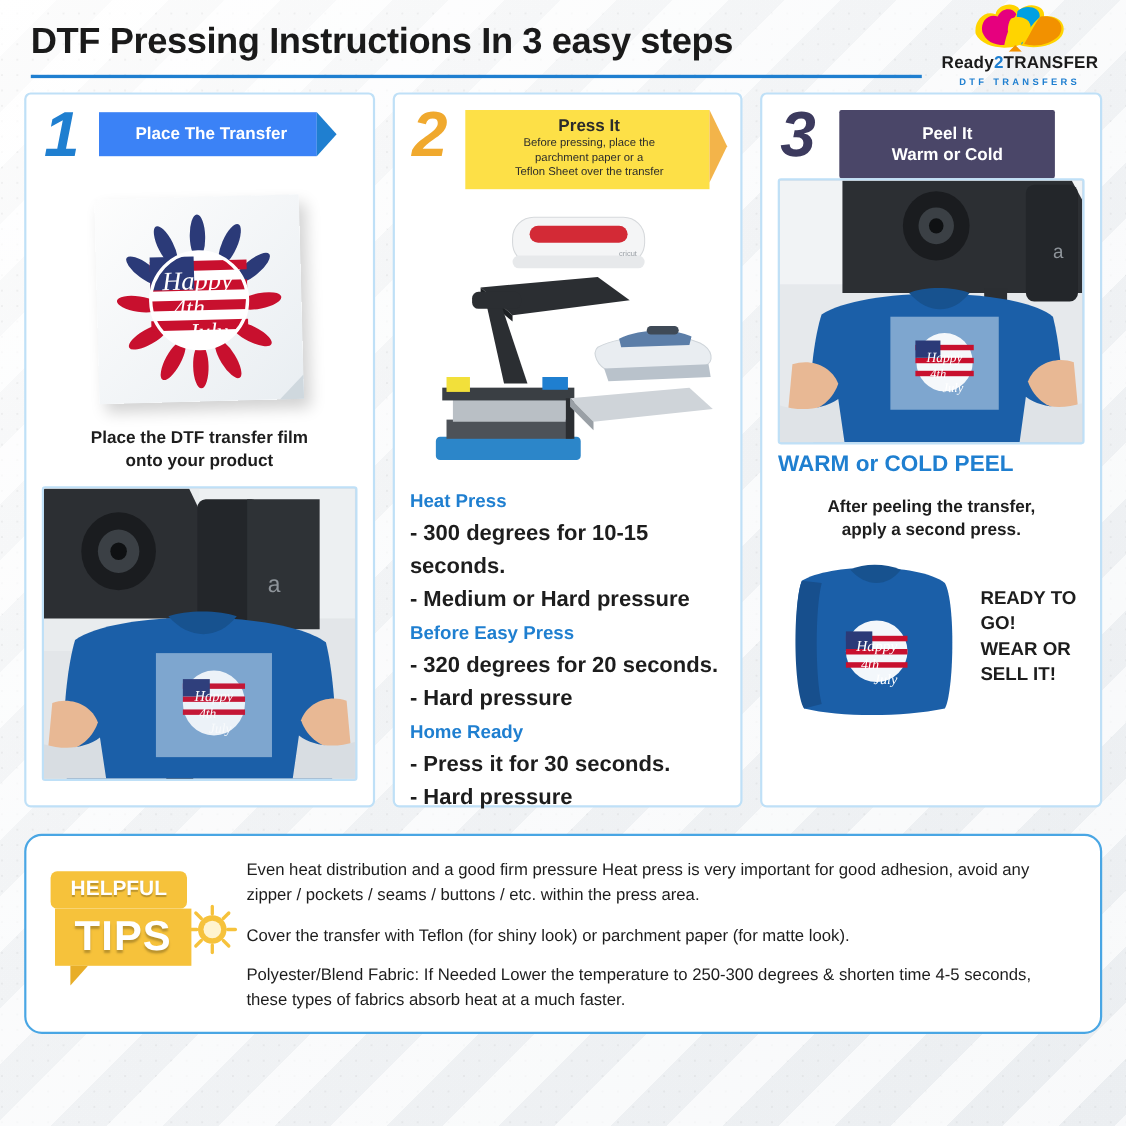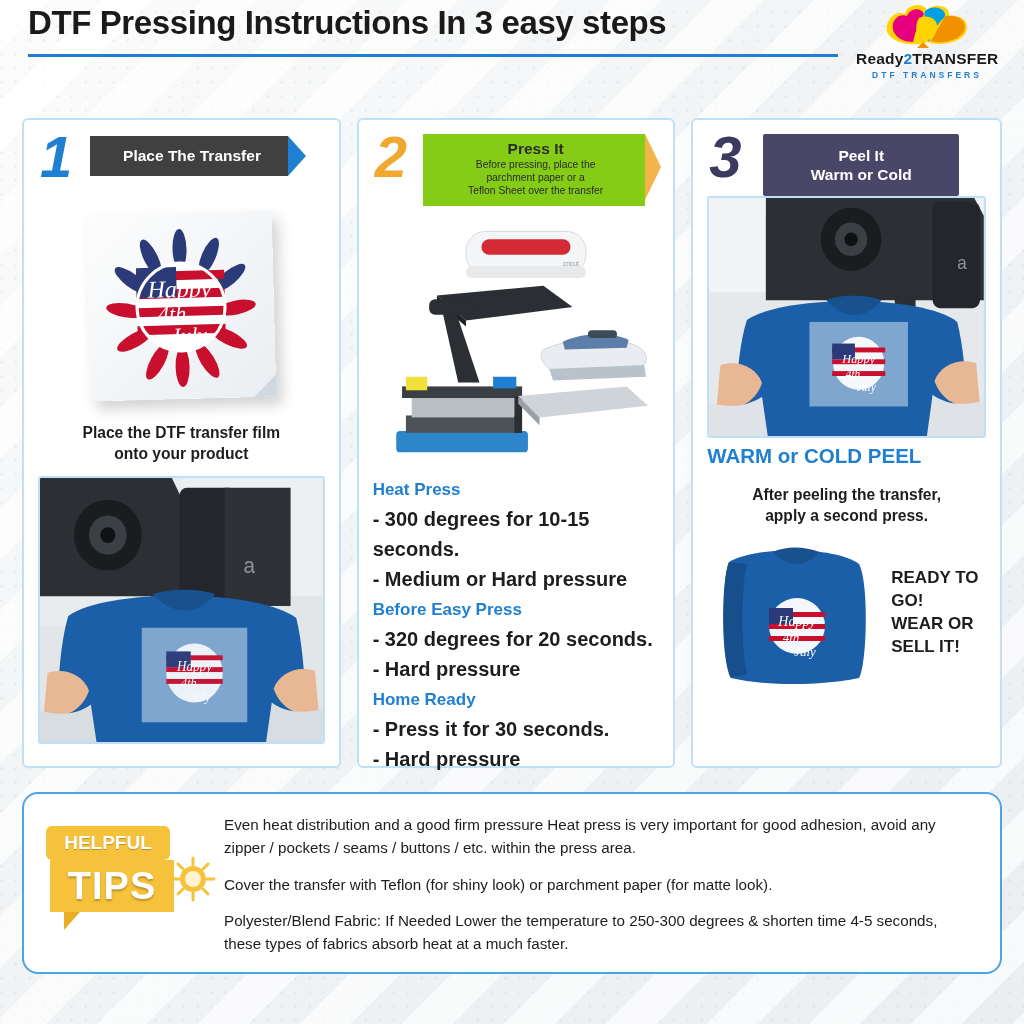--- a/index.html
+++ b/index.html
@@ -20,22 +20,22 @@
   #page::before {
     content: "";
     position: absolute; inset: 0;
     background: repeating-linear-gradient(135deg, rgba(255,255,255,0.6) 0 36px, rgba(0,0,0,0.012) 36px 72px);
     pointer-events: none;
   }
   #page > * { position: relative; }
 
   
   .header {
-    height: 118px;
-    display: flex; align-items: flex-start; justify-content: space-between;
+    height: 84px;
+    display: flex; align-items: center; justify-content: space-between;
     padding: 0 26px 0 28px;
   }
   .title {
     font-size: 33px; font-weight: bold; color: #1a1a1a;
     letter-spacing: -0.4px;
     white-space: nowrap;
   }
   .title-wrap { padding-top: 4px; }
   .title-rule {
     margin-top: 12px; height: 3px; width: 810px;
@@ -84,29 +84,29 @@
   .num-blue { color: #1f7fd0; }
   .num-orange { color: #f0a92e; }
   .num-navy { color: #3c3a5e; }
 
   .ribbon {
     position: absolute; left: 52px; top: 2px;
     height: 40px; display: flex; align-items: center; justify-content: center;
     color: #fff; font-weight: bold; font-size: 15.5px;
     padding: 0 16px 0 22px;
   }
-  .ribbon.blue { background: #404040; width: 198px; }
+  .ribbon.blue { background: #3b82f6; width: 198px; }
   .ribbon.blue::after {
     content: ""; position: absolute; right: -18px; top: 0;
     border-left: 18px solid #1f7fd0;
     border-top: 20px solid transparent; border-bottom: 20px solid transparent;
   }
   .ribbon2 {
     position: absolute; left: 50px; top: 0px; width: 222px;
-    background: #84cc16; color: #3a2d08;
+    background: #fde047; color: #3a2d08;
     padding: 6px 10px 8px 14px; text-align: center;
   }
   .ribbon2 .t { font-size: 15.5px; font-weight: bold; color:#2b2b2b; }
   .ribbon2 .s { font-size: 10.3px; font-weight: normal; line-height: 1.25; margin-top: 1px; color:#2b2b2b;}
   .ribbon2::after {
     content: ""; position: absolute; right: -16px; top: 0;
     border-left: 16px solid #f3b44a;
     border-top: 33px solid transparent; border-bottom: 33px solid transparent;
   }
   .ribbon3 {

